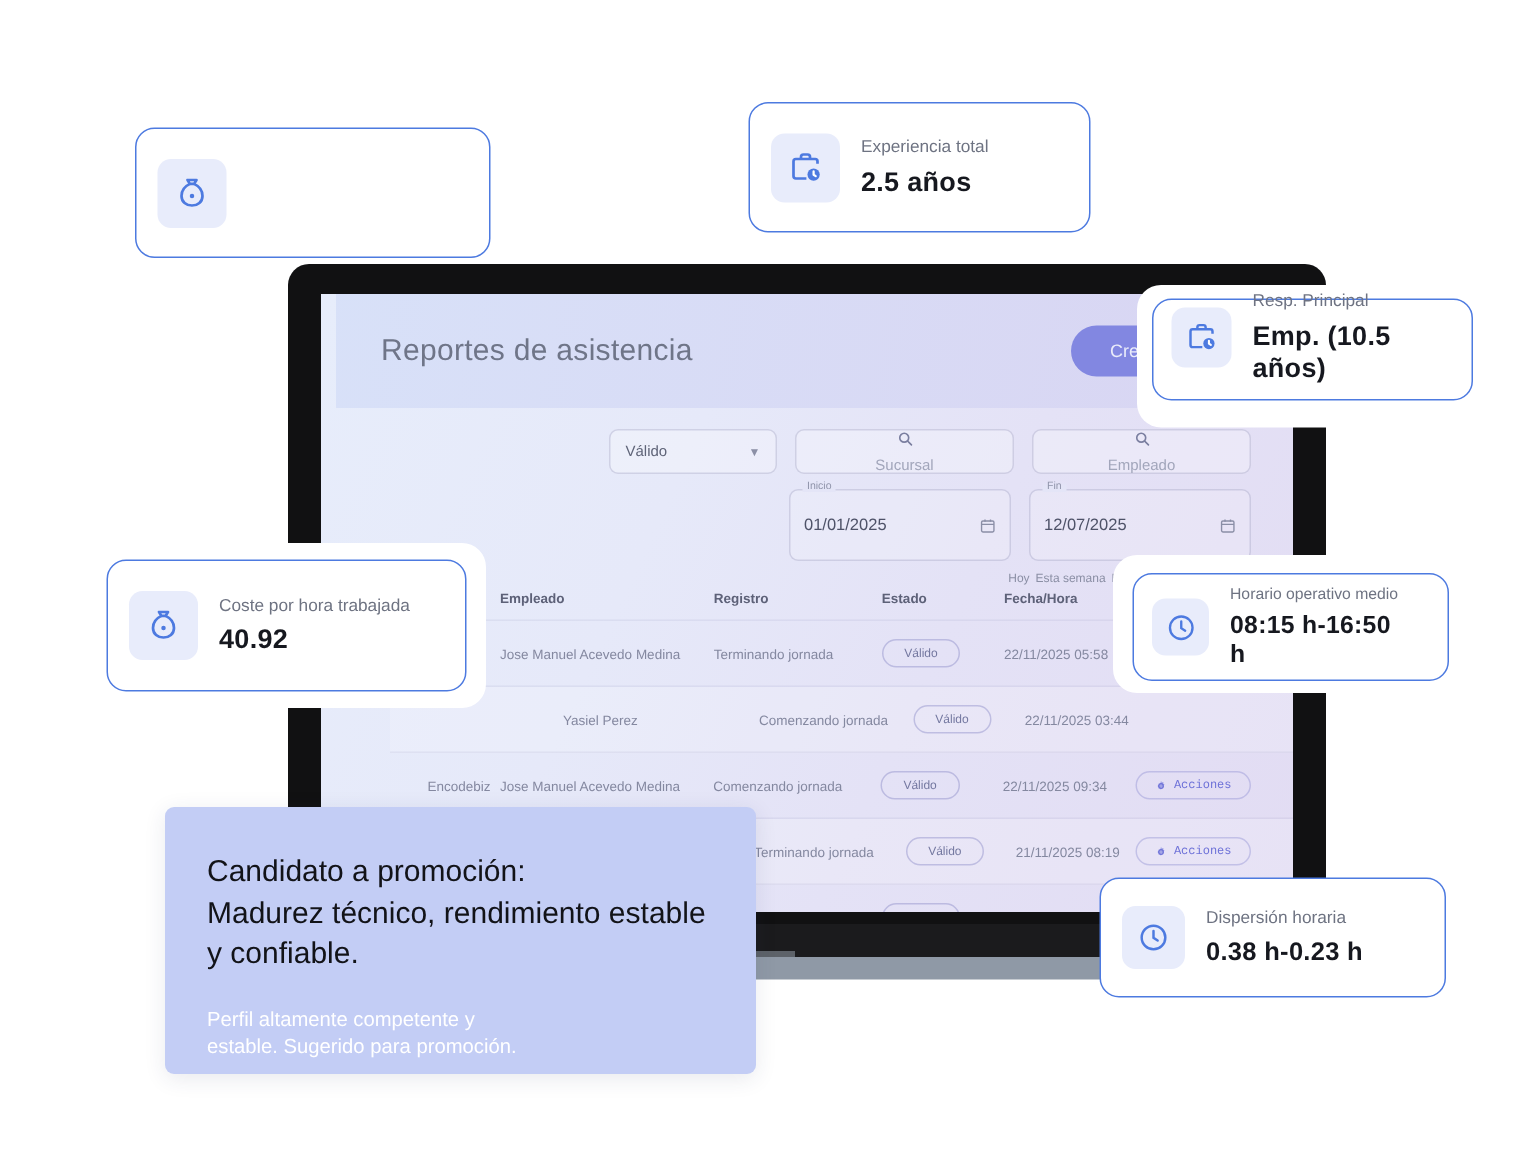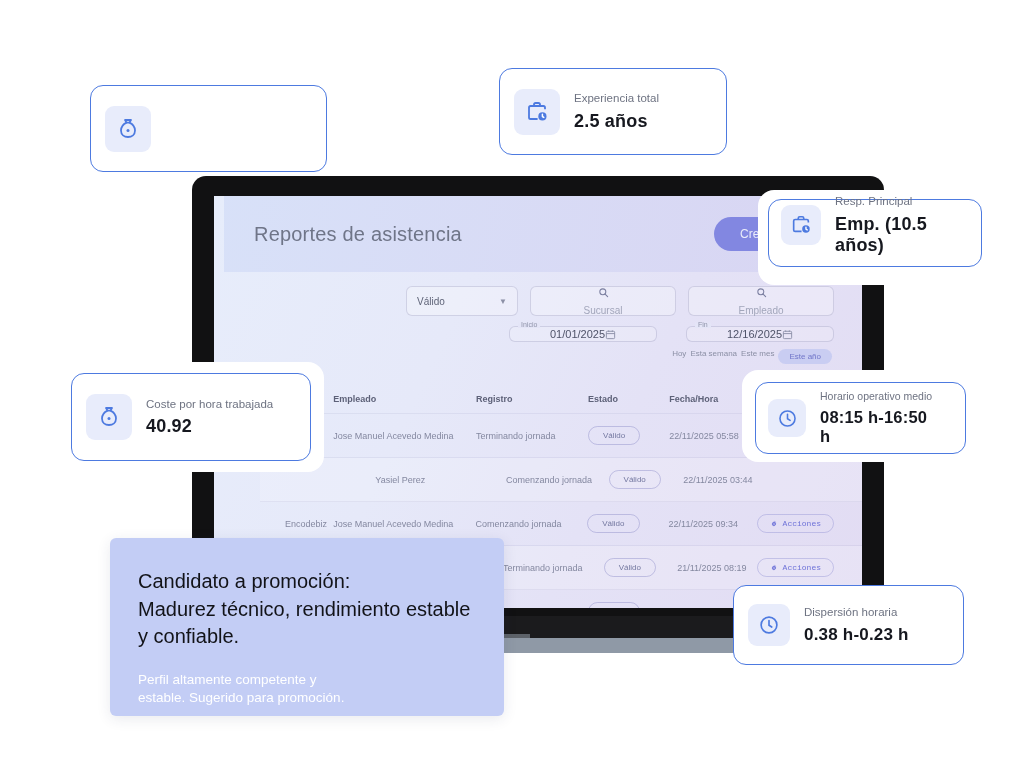--- a/index.html
+++ b/index.html
@@ -61,25 +61,25 @@
     display:flex; align-items:center; padding: 0 10px; font-size:10px; color:#5f6478;
     min-width: 112px;
   }
   .sel { justify-content:space-between; }
   .caret { font-size: 8px; color:#8c90a6; }
   .srch { gap:7px; color:#a2a6bb; min-width:146px;flex-direction:column; }
   .srch svg { flex:0 0 auto; }
 
   .date-row { display:flex; justify-content:flex-end; gap:12px; margin-top:10px; }
   .date-field {
-    position:relative; width:148px; height:16px;
+    position:relative; width:148px; height:48px;
     border:1px solid rgba(140,140,180,.30); border-radius:6px;
     background: rgba(255,255,255,.18);
-    display:flex; align-items:center; justify-content:center;
-    padding: 0 9px; font-size:11px; color:#4e5268;margin-left:17px;
+    display:flex; align-items:center; justify-content:space-between;
+    padding: 0 9px; font-size:11px; color:#4e5268;
   }
   .date-field .flabel {
     position:absolute; top:-6px; left:8px; font-size:7px; color:#9094aa;
     background: linear-gradient(180deg, rgba(228,229,247,0) 0%, rgba(228,229,247,1) 50%);
     padding: 0 3px;
   }
   .quick-row { display:flex; justify-content:flex-end; gap:4px; margin-top:7px; padding-right:2px; }
   .quick { font-size:8px; color:#8b8fa5; }
   .quick.active { background:#c9cdf2; color:#7176c9; border-radius:9px; padding:3px 11px; }
 
@@ -170,21 +170,21 @@
             <span>01/01/2025</span>
             <svg width="11" height="11" viewBox="0 0 24 24" fill="none" stroke="#8a8ea6" stroke-width="2">
               <rect x="3" y="5" width="18" height="16" rx="2"></rect>
                 <line x1="3" y1="10" x2="21" y2="10"></line>
               <line x1="8" y1="3" x2="8" y2="6"></line>
                 <line x1="16" y1="3" x2="16" y2="6"></line>
             </svg>
           </div>
           <div class="date-field">
             <span class="flabel">Fin</span>
-            <span>12/16/2025</span>
+            <span>12/07/2025</span>
             <svg width="11" height="11" viewBox="0 0 24 24" fill="none" stroke="#8a8ea6" stroke-width="2">
               <rect x="3" y="5" width="18" height="16" rx="2"></rect>
                 <line x1="3" y1="10" x2="21" y2="10"></line>
               <line x1="8" y1="3" x2="8" y2="6"></line>
                 <line x1="16" y1="3" x2="16" y2="6"></line>
             </svg>
           </div>
         </div>
 
         <div class="quick-row">

